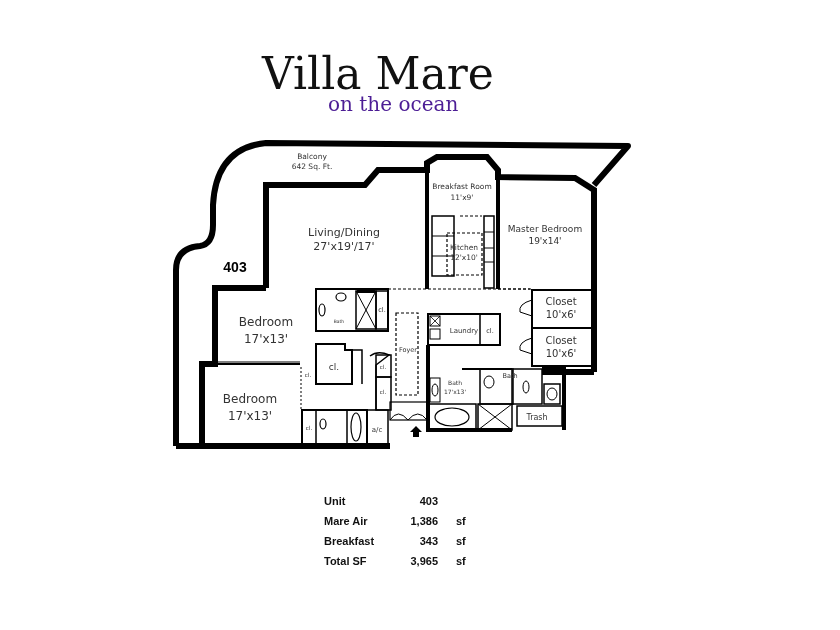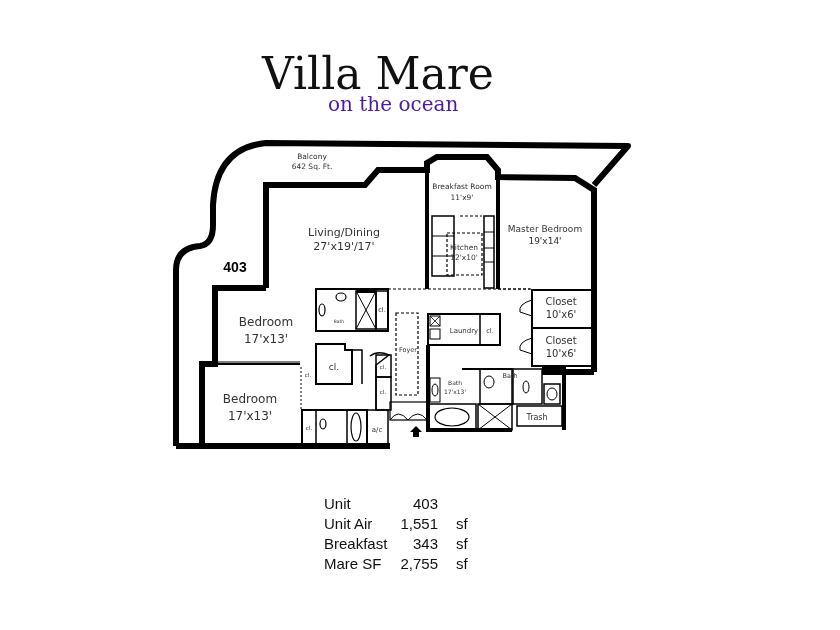--- a/index.html
+++ b/index.html
@@ -1,21 +1,21 @@
 <!DOCTYPE html>
 <html><head>
 <meta charset="utf-8">
 <style>
   html, body { margin: 0; padding: 0; background: #ffffff; }
   body { width: 840px; height: 630px; position: relative; overflow: hidden; font-family: "Liberation Sans", sans-serif; }
   .title { position: absolute; left: 262px; top: 52px; font-family: "DejaVu Serif", "Liberation Serif", serif; font-size: 44px; color: #111; letter-spacing: 0px; line-height: 1; text-align: right; }
   .subtitle { position: absolute; left: 328px; top: 94px; font-family: "DejaVu Serif", "Liberation Serif", serif; font-size: 20px; color: #4c1d95; line-height: 1; }
   svg.plan { position: absolute; left: 0; top: 0; }
   .lbl { font-family: "DejaVu Sans", sans-serif; fill: #333; }
-  .stats { position: absolute; left: 324px; top: 495px; font-family: "Liberation Sans", sans-serif; font-weight: normal; font-size: 15px; color: #111; }
+  .stats { position: absolute; left: 324px; top: 495px; font-family: "Liberation Sans", sans-serif; font-weight: bold; font-size: 11px; color: #111; }
   .stats .row { height: 20px; position: relative; width: 140px; }
   .stats .k { position: absolute; left: 0; }
   .stats .v { position: absolute; right: 26px; text-align: right; }
   .stats .u { position: absolute; left: 132px; }
 </style>
 </head>
 <body>
 
 <div class="title">Villa Mare</div>
 <div class="subtitle">on the ocean</div>
@@ -149,27 +149,27 @@
   </g>
 </svg>
 
 <div class="stats">
   <div class="row">
     <span class="k">Unit</span>
     <span class="v">403</span>
     <span class="u"></span>
   </div>
   <div class="row">
-    <span class="k">Unit Air</span>
-    <span class="v">1,551</span>
+    <span class="k">Mare Air</span>
+    <span class="v">1,386</span>
     <span class="u">sf</span>
   </div>
   <div class="row">
     <span class="k">Breakfast</span>
     <span class="v">343</span>
     <span class="u">sf</span>
   </div>
   <div class="row">
-    <span class="k">Mare SF</span>
-    <span class="v">2,755</span>
+    <span class="k">Total SF</span>
+    <span class="v">3,965</span>
     <span class="u">sf</span>
   </div>
 </div>
 
 </body></html>

